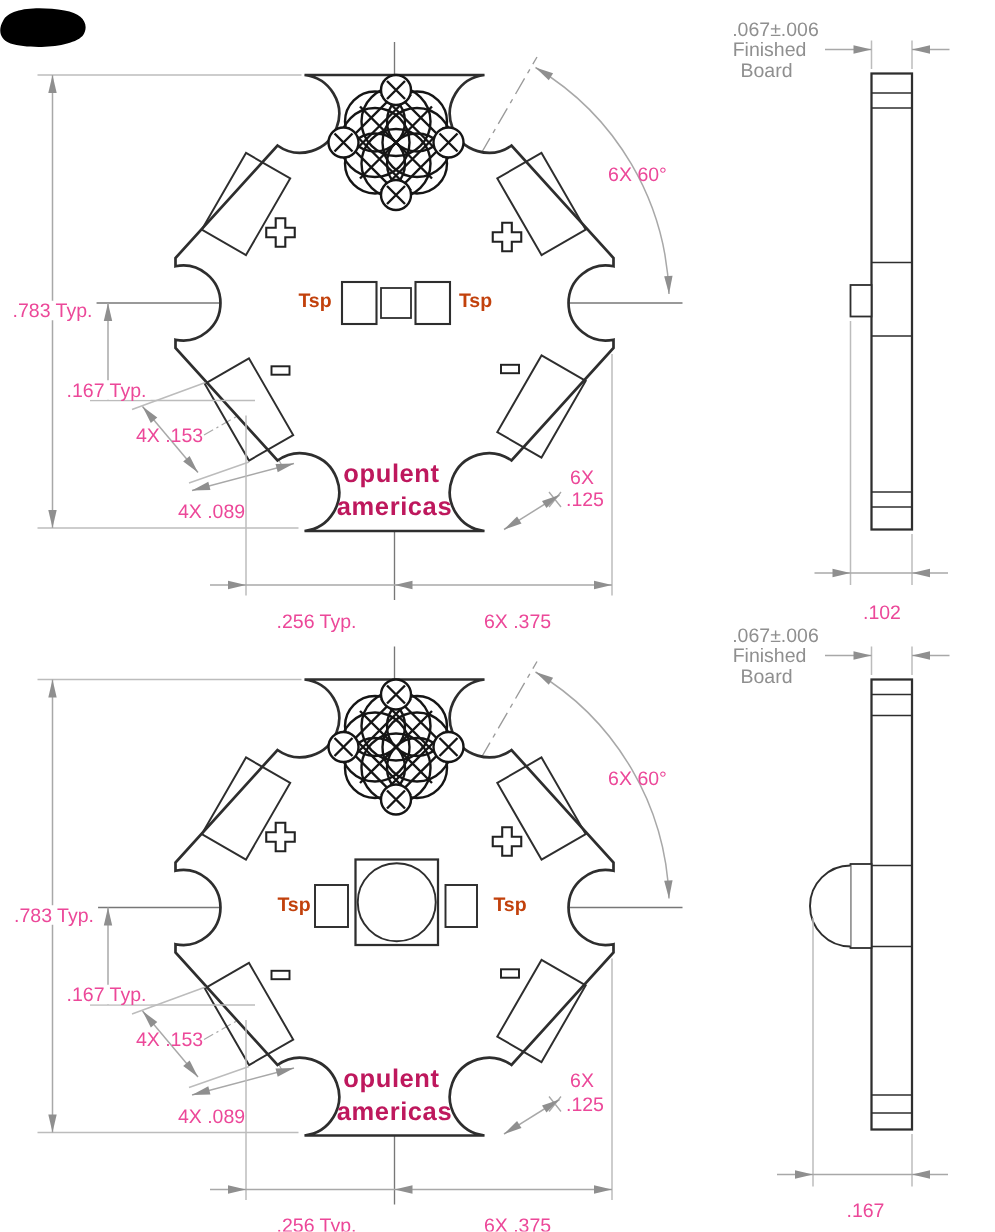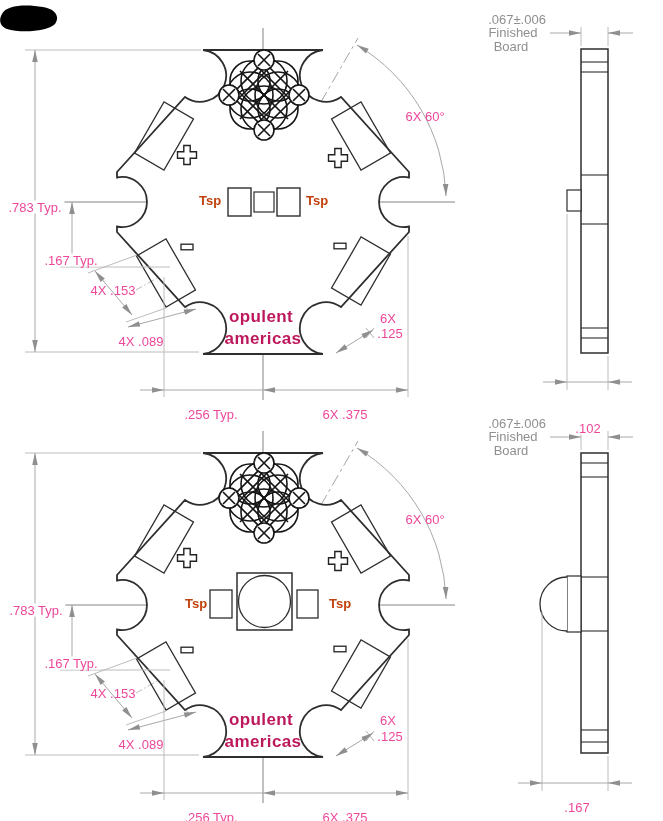--- a/index.html
+++ b/index.html
@@ -230,21 +230,21 @@
 <div class="lbl" style="left:425px;top:116px;">6X 60°</div>
 <div class="lbl" style="left:388px;top:318px;">6X</div>
 <div class="lbl" style="left:390px;top:333px;">.125</div>
 <div class="lbl tsp" style="left:210px;top:200px;">Tsp</div>
 <div class="lbl tsp" style="left:317px;top:200px;">Tsp</div>
 <div class="lbl logo" style="left:261px;top:316px;">opulent</div>
 <div class="lbl logo" style="left:263px;top:338px;">americas</div>
 <div class="lbl note" style="left:517px;top:20px;">.067±.006</div>
 <div class="lbl note" style="left:513px;top:33px;">Finished</div>
 <div class="lbl note" style="left:511px;top:47px;">Board</div>
-<div class="lbl onln" style="left:588px;top:400px;">.102</div>
+<div class="lbl onln" style="left:588px;top:380px;">.102</div>
 
 <div class="lbl onln" style="left:36px;top:582px;">.783 Typ.</div>
 <div class="lbl onln" style="left:71px;top:635px;">.167 Typ.</div>
 <div class="lbl" style="left:113px;top:693px;">4X .153</div>
 <div class="lbl" style="left:141px;top:744px;">4X .089</div>
 <div class="lbl onln" style="left:211px;top:789px;">.256 Typ.</div>
 <div class="lbl onln" style="left:345px;top:789px;">6X .375</div>
 <div class="lbl" style="left:425px;top:519px;">6X 60°</div>
 <div class="lbl" style="left:388px;top:720px;">6X</div>
 <div class="lbl" style="left:390px;top:736px;">.125</div>

